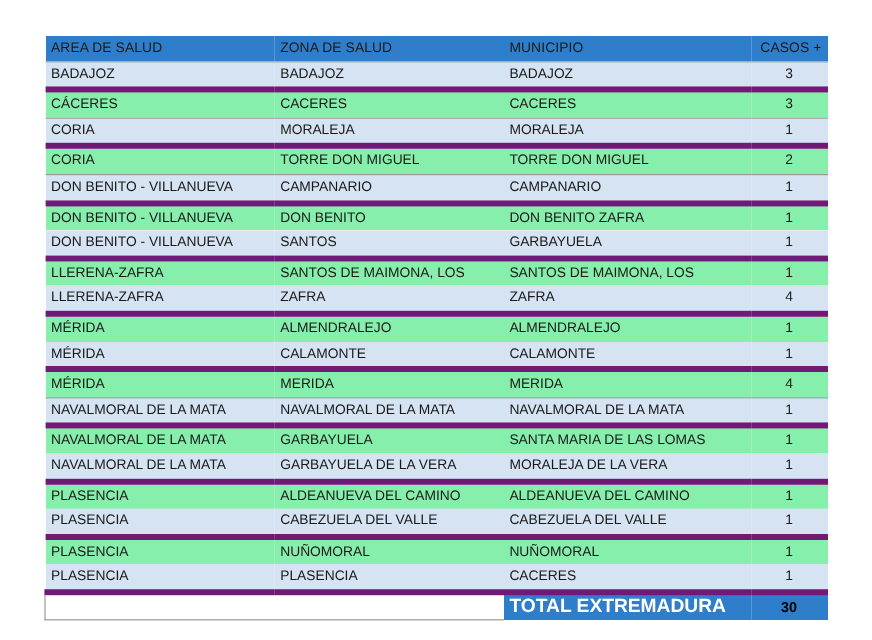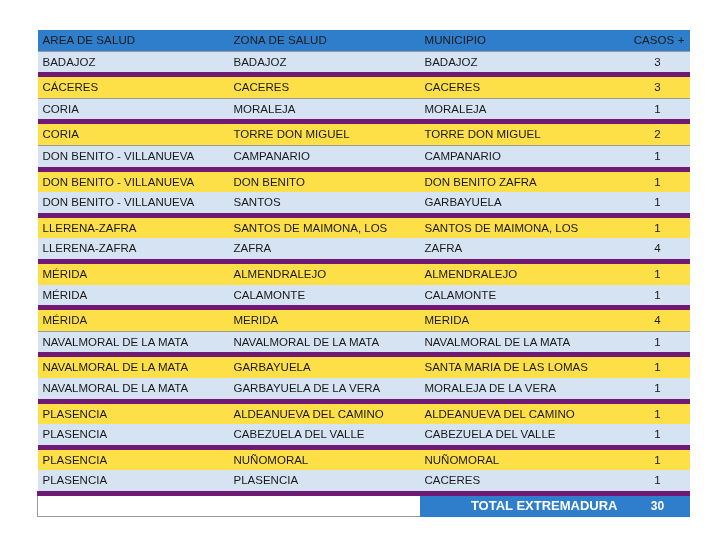--- a/index.html
+++ b/index.html
@@ -52,21 +52,21 @@
   col.c3 { width: 206px; }
   col.c4 { width: 64px; }
 
   tbody td.num {
     text-align: center;
   }
   tr.shade td {
     background: #d6e3f3;
   }
   tr.plain td {
-    background: #fde047;
+    background: #86efac;
   }
   
   tr.grp-top td {
     border-top: 1.2px solid #9a9a9a;
   }
   tbody tr td {
     border-bottom: 1px solid #ffffff;
   }
   tr.shade td {
     border-bottom: 5px solid #701a75;
@@ -80,27 +80,27 @@
   .total-row td.spacer {
     background: #ffffff;
     border-top: 1.2px solid #9a9a9a;
     border-left: 1.2px solid #9a9a9a;
     border-bottom: 1.2px solid #9a9a9a;
   }
   .total-row td.label {
     background: #2e7ecb;
     color: #ffffff;
     font-weight: bold;
-    text-align: right;
+    text-align: left;
     padding-right: 8px;
-    font-size: 13px;
+    font-size: 16px;
   }
   .total-row td.value {
     background: #2e7ecb;
-    color: #ffffff;
+    color: #000000;
     font-weight: bold;
     text-align: center;
     font-size: 12px;
   }
 </style>
 </head>
 <body>
 
 <div class="sheet">
   <table class="data-table">

